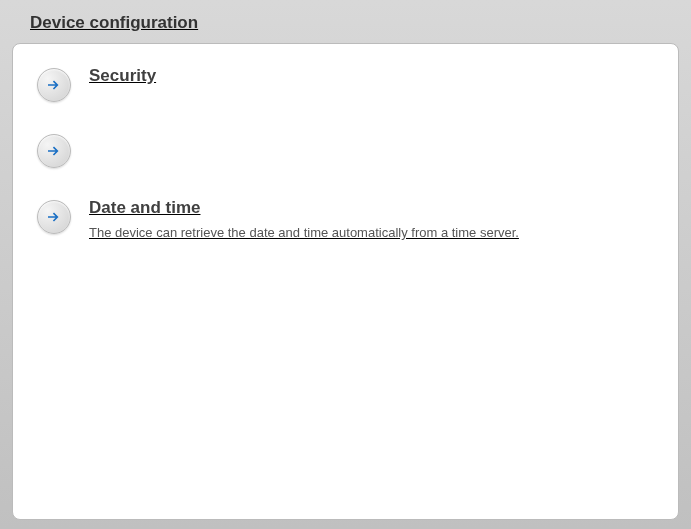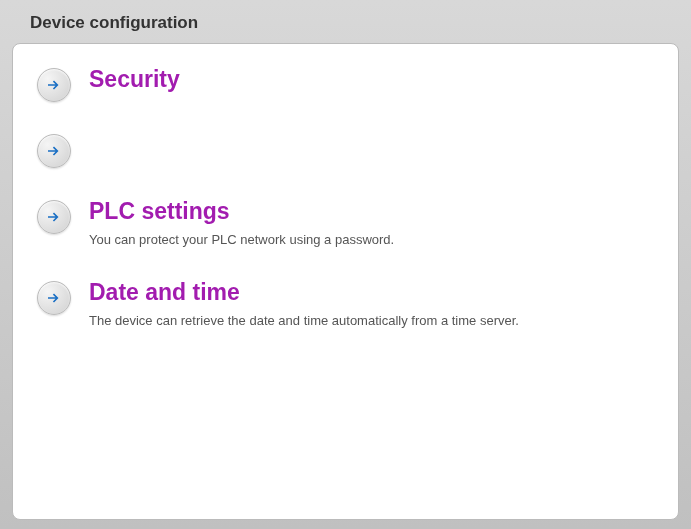--- a/index.html
+++ b/index.html
@@ -11,20 +11,21 @@
       font-family: Arial, Helvetica, sans-serif;
       background: linear-gradient(to bottom, #d8d8d8, #c0c0c0);
       width: 691px;
       height: 529px;
       overflow: hidden;
     }
     .outer-container {
       width: 100%;
       height: 100%;
       padding: 0;
+      text-decoration: underline;
     }
     .page-title {
       font-size: 17px;
       font-weight: bold;
       color: #333;
       padding: 13px 30px 10px 30px;
     }
     .content-panel {
       background: #ffffff;
       margin: 0 12px 12px 12px;
@@ -55,23 +56,23 @@
       box-shadow: inset 0 1px 2px rgba(255,255,255,0.8), 0 1px 2px rgba(0,0,0,0.15);
     }
     .arrow-svg {
       width: 18px;
       height: 18px;
     }
     .item-text {
       flex: 1;
     }
     .item-title {
-      font-size: 23px;
+      font-size: 17px;
       font-weight: bold;
-      color: #a21caf;
+      color: #404040;
       margin-bottom: 6px;
     }
     .item-desc {
       font-size: 13px;
       color: #555;
       line-height: 1.4;
     }
   </style>
 </head>
 <body>
@@ -95,31 +96,20 @@
     <div class="config-item">
       <div class="icon-circle">
         <svg class="arrow-svg" viewBox="0 0 24 24">
           <path d="M4 11h10l-3.5-3.5L12 6l6 6-6 6-1.5-1.5L14 13H4z" fill="#1a6fc4"></path>
         </svg>
       </div>
       <div class="item-text">
       </div>
     </div>
 
-    <div class="config-item">
-      <div class="icon-circle">
-        <svg class="arrow-svg" viewBox="0 0 24 24">
-          <path d="M4 11h10l-3.5-3.5L12 6l6 6-6 6-1.5-1.5L14 13H4z" fill="#1a6fc4"></path>
-        </svg>
-      </div>
-      <div class="item-text">
-        <div class="item-title">PLC settings</div>
-        <div class="item-desc">You can protect your PLC network using a password.</div>
-      </div>
-    </div>
 
     <div class="config-item">
       <div class="icon-circle">
         <svg class="arrow-svg" viewBox="0 0 24 24">
           <path d="M4 11h10l-3.5-3.5L12 6l6 6-6 6-1.5-1.5L14 13H4z" fill="#1a6fc4"></path>
         </svg>
       </div>
       <div class="item-text">
         <div class="item-title">Date and time</div>
         <div class="item-desc">The device can retrieve the date and time automatically from a time server.</div>

